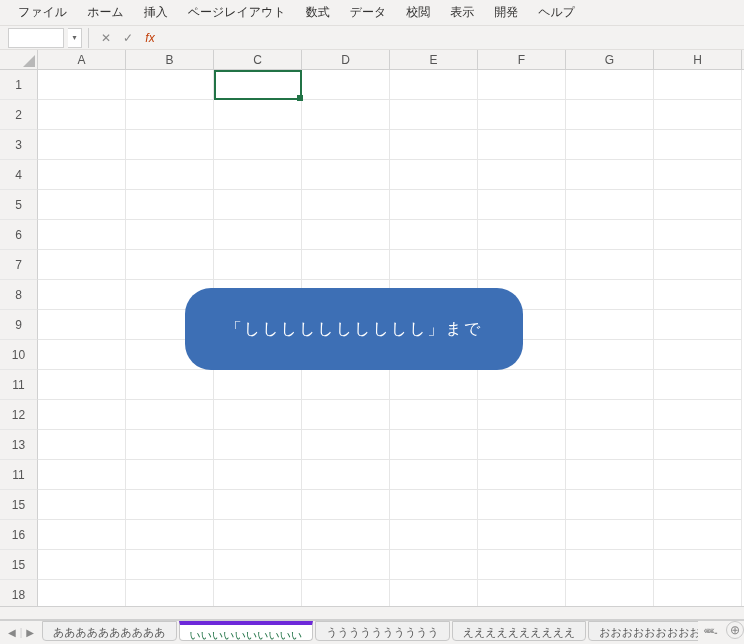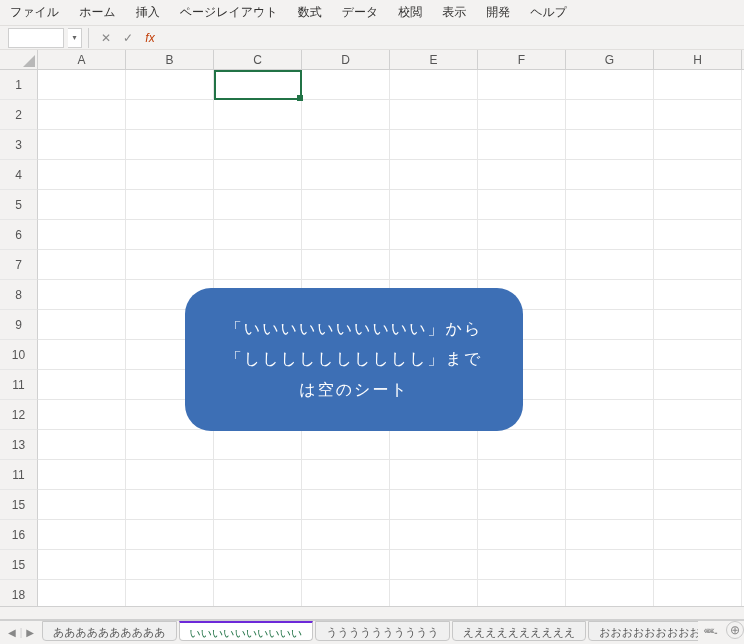--- a/index.html
+++ b/index.html
@@ -4,21 +4,21 @@
 <style>
   * { box-sizing: border-box; margin: 0; padding: 0; }
   html, body {
     width: 744px; height: 644px; overflow: hidden;
     font-family: "Yu Gothic UI", "Meiryo", "Segoe UI", sans-serif;
     font-size: 12px; color: #333; background: #fff;
   }
   
   .ribbon {
     height: 26px; background: #f3f2f1; border-bottom: 1px solid #e1dfdd;
-    display: flex; align-items: center; 
+    display: flex; align-items: center; padding-left: 8px;
   }
   .ribbon-tab {
     padding: 0 10px; height: 100%; display: flex; align-items: center;
     cursor: pointer; font-size: 12px; color: #323130;
   }
   
   .fx-bar {
     height: 24px; background: #f3f2f1; border-bottom: 1px solid #e1dfdd;
     display: flex; align-items: center;
   }
@@ -117,21 +117,21 @@
     display: flex; align-items: flex-start; overflow: hidden; flex: 1;
     height: 22px;
   }
   .sheet-tab {
     height: 20px; padding: 0 10px; background: #f0f0f0;
     border: 1px solid #c8c8c8; border-radius: 0 0 4px 4px;
     margin-right: 2px; font-size: 11px; line-height: 20px;
     color: #555; cursor: pointer; white-space: nowrap;
   }
   .sheet-tab.active {
-    background: #fff; color: #217346; border-top: 2px solid #6d28d9;
+    background: #fff; color: #217346; border-top: 4px solid #6d28d9;
     font-weight: 400;
   }
   .tab-overflow {
     padding: 0 6px; height: 20px; line-height: 20px; color: #888;
     font-size: 10px; letter-spacing: -2px;
   }
   .tab-add {
     width: 18px; height: 18px; border: 1px solid #c8c8c8; border-radius: 50%;
     display: flex; align-items: center; justify-content: center;
     margin-left: 4px; font-size: 12px; color: #888; cursor: pointer;
@@ -376,23 +376,21 @@
           <div class="cell"></div>
           <div class="cell"></div>
           <div class="cell"></div>
           <div class="cell"></div>
           <div class="cell"></div>
         </div>
       </div>
   </div>
 
   <div class="callout">
-    <div>「いいいいいいいいいい」から</div>
     <div>「しししししししししし」まで</div>
-    <div>は空のシート</div>
   </div>
 </div>
 
 <div class="hscroll"></div>
 
 <div class="sheet-bar">
   <div class="tab-nav">
     <span>◀</span>
     <span class="sep">|</span>
     <span>▶</span>

